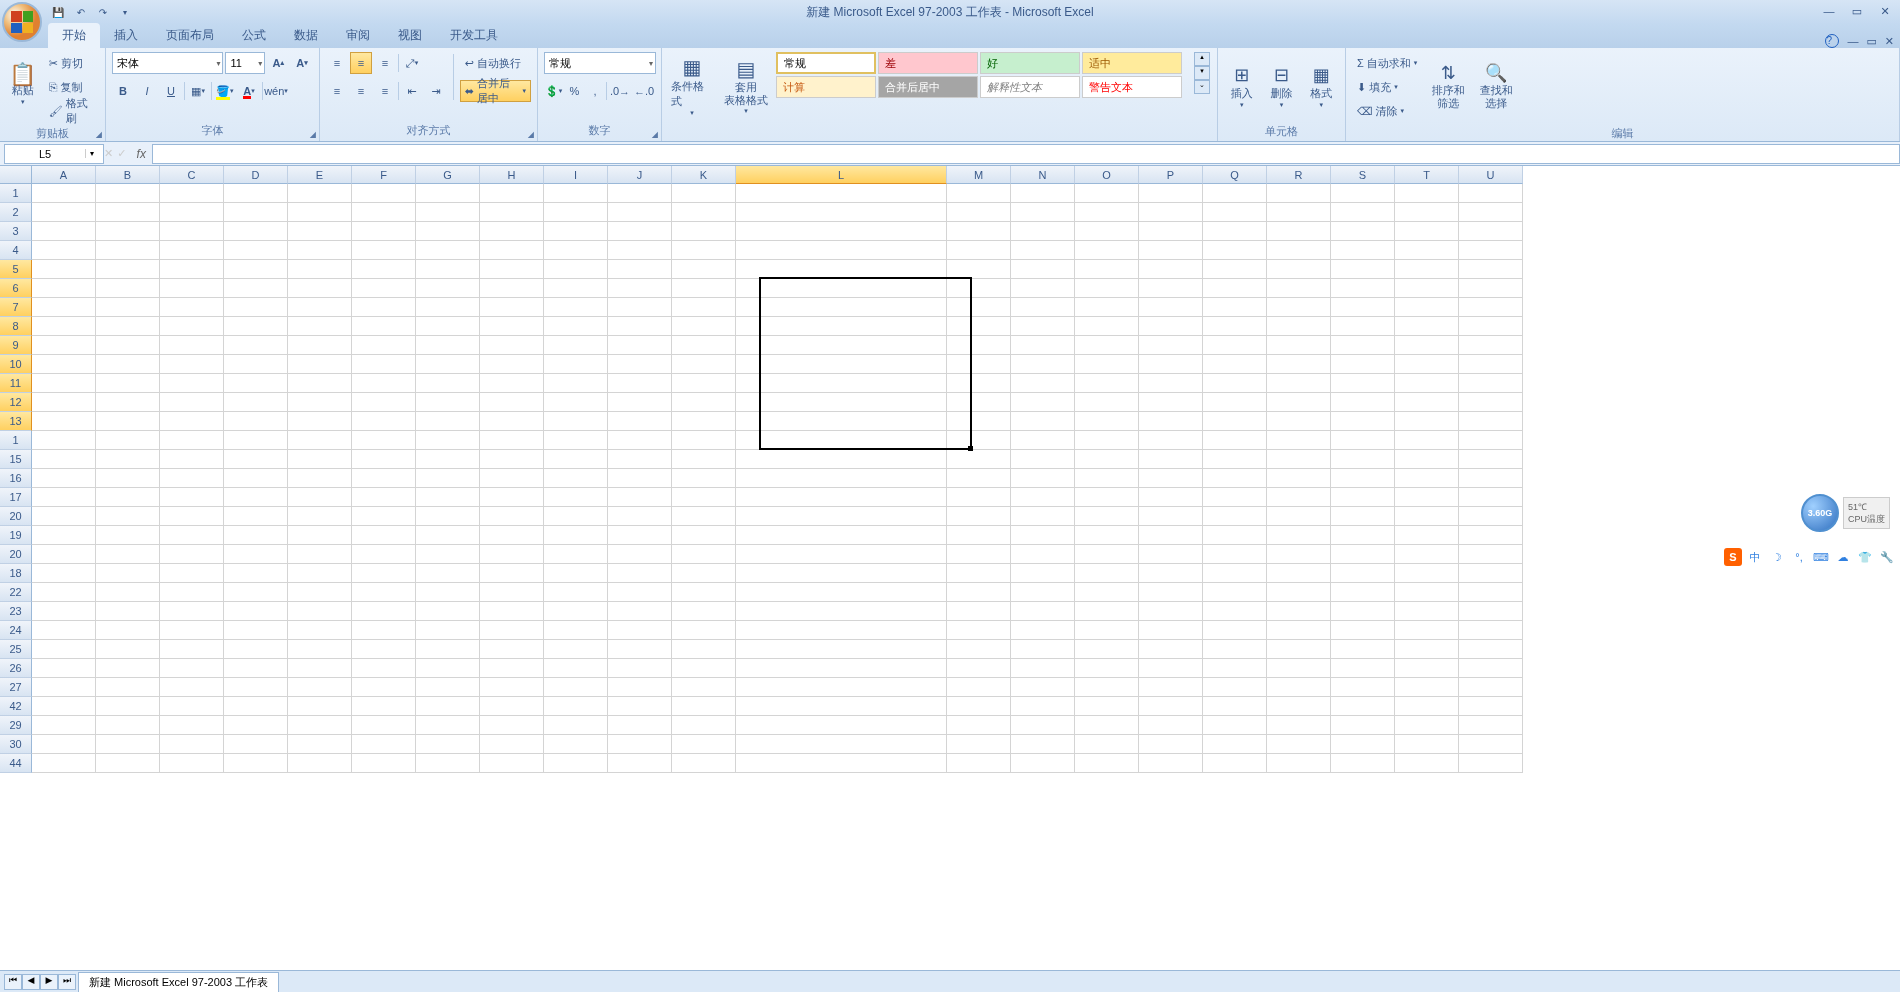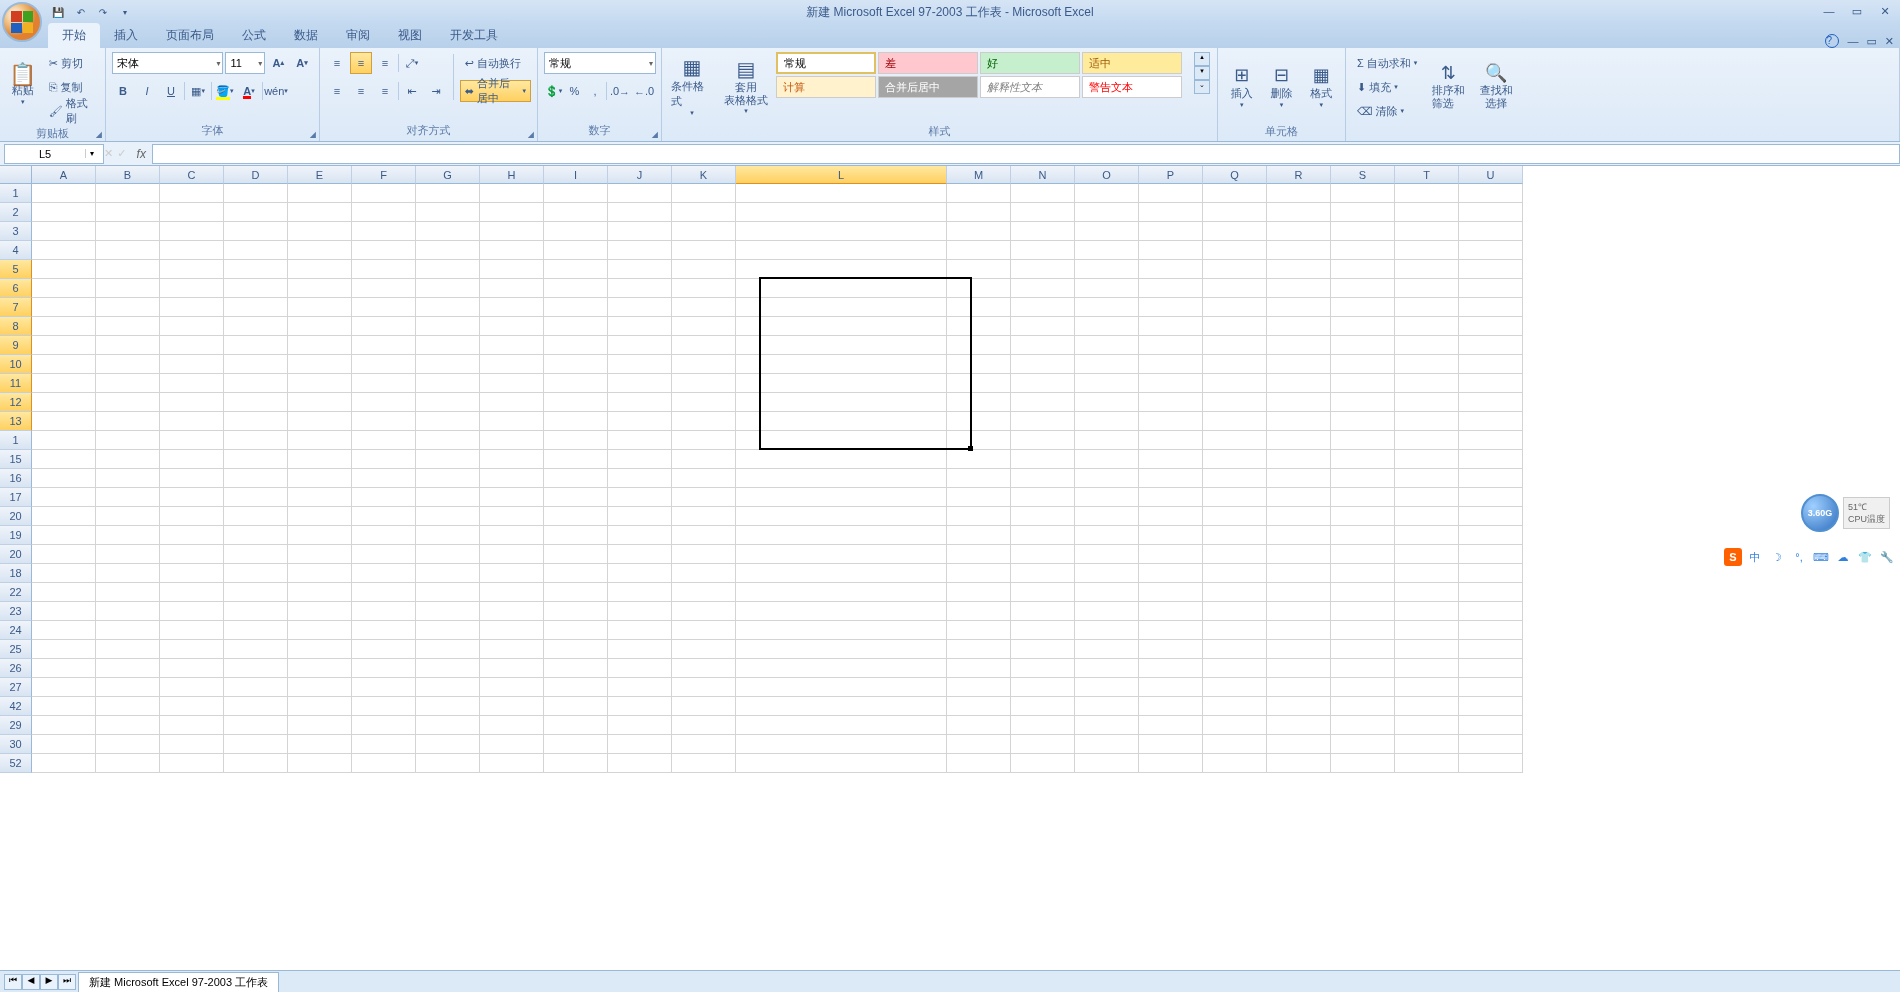--- a/index.html
+++ b/index.html
@@ -265,21 +265,20 @@
           <div class="style-cell" style="background: rgb(165, 165, 165); color: rgb(255, 255, 255);">合并后居中</div>
           <div class="style-cell" style="background: rgb(255, 255, 255); color: rgb(127, 127, 127); font-style: italic;">解释性文本</div>
           <div class="style-cell" style="background: rgb(255, 255, 255); color: rgb(255, 0, 0);">警告文本</div>
         </div>
       <div class="style-scroll">
         <span>▴</span>
         <span>▾</span>
         <span>⌄</span>
       </div>
     </div>
-    <div class="rgroup-label"><span>样式</span></div>
   </div>
 
   <div class="rgroup" style="width:128px">
     <div class="rgroup-body">
       <div class="big-btn">
           <span style="font-size:18px">⊞</span>
           <span>插入</span>
           <span style="font-size:7px">▾</span>
         </div>
       <div class="big-btn">
@@ -310,29 +309,30 @@
             <span style="font-size:7px">▾</span>
           </div>
         <div class="small-btn">
             <span>⌫</span>
             <span>清除</span>
             <span style="font-size:7px">▾</span>
           </div>
       </div>
       <div class="big-btn" style="width:44px">
           <span style="font-size:18px">⇅</span>
-          <span style="white-space:pre;text-align:left;line-height:1.2">排序和
+          <span style="white-space:pre;text-align:center;line-height:1.2">排序和
 筛选</span>
         </div>
       <div class="big-btn" style="width:44px">
           <span style="font-size:18px">🔍</span>
           <span style="white-space:pre;text-align:center;line-height:1.2">查找和
 选择</span>
         </div>
     </div>
+    <div class="rgroup-label"><span>编辑</span></div>
   </div>
 </div>
 
 <div class="formula-bar">
   <div class="name-box">
     <input value="L5" style="">
     <span class="dd">▾</span>
   </div>
   <div style="width:48px;display:flex;justify-content:center;gap:4px">
     <span style="color:#ccc;font-size:11px">✕</span>
@@ -391,21 +391,21 @@
       <div class="row-h">18</div>
       <div class="row-h">22</div>
       <div class="row-h">23</div>
       <div class="row-h">24</div>
       <div class="row-h">25</div>
       <div class="row-h">26</div>
       <div class="row-h">27</div>
       <div class="row-h">42</div>
       <div class="row-h">29</div>
       <div class="row-h">30</div>
-      <div class="row-h">52</div>
+      <div class="row-h">44</div>
     </div>
   <div class="cells" id="cells">
       <div class="cell-row">
         <div class="cell" style="width: 64px;"></div>
         <div class="cell" style="width: 64px;"></div>
         <div class="cell" style="width: 64px;"></div>
         <div class="cell" style="width: 64px;"></div>
         <div class="cell" style="width: 64px;"></div>
         <div class="cell" style="width: 64px;"></div>
         <div class="cell" style="width: 64px;"></div>

